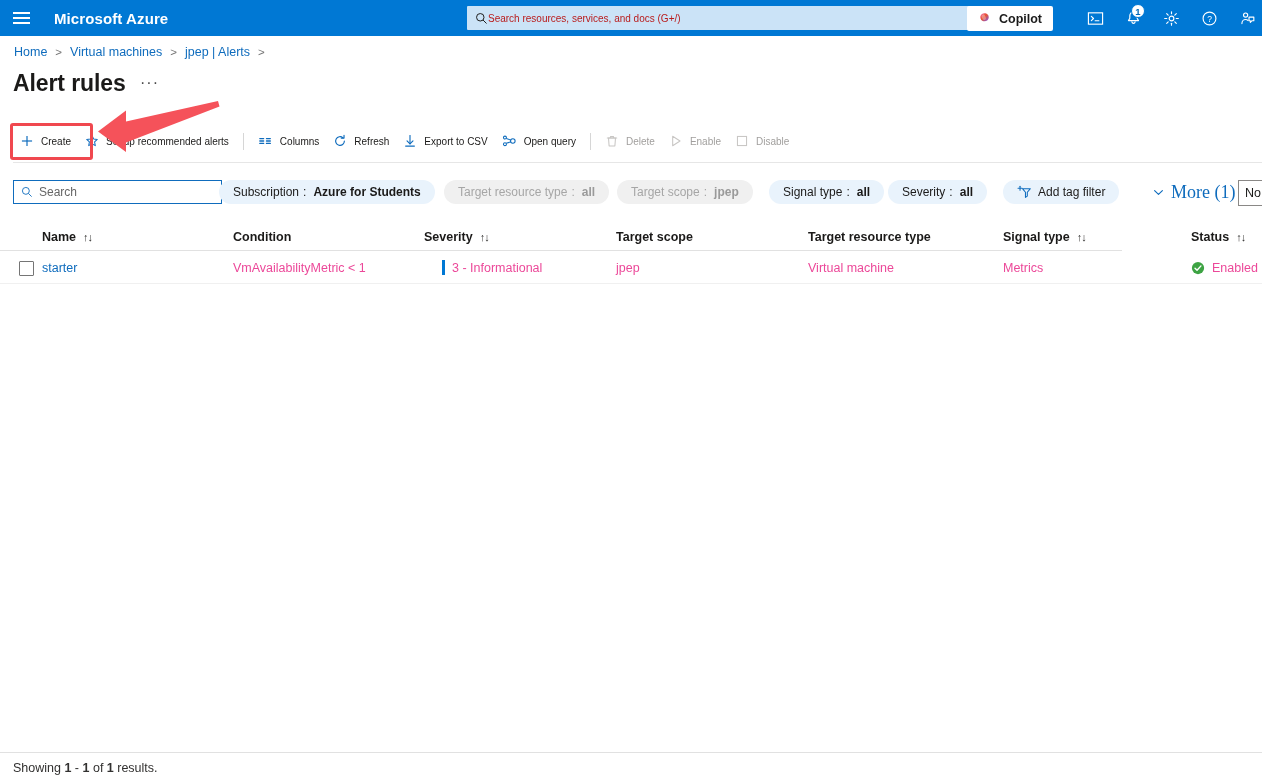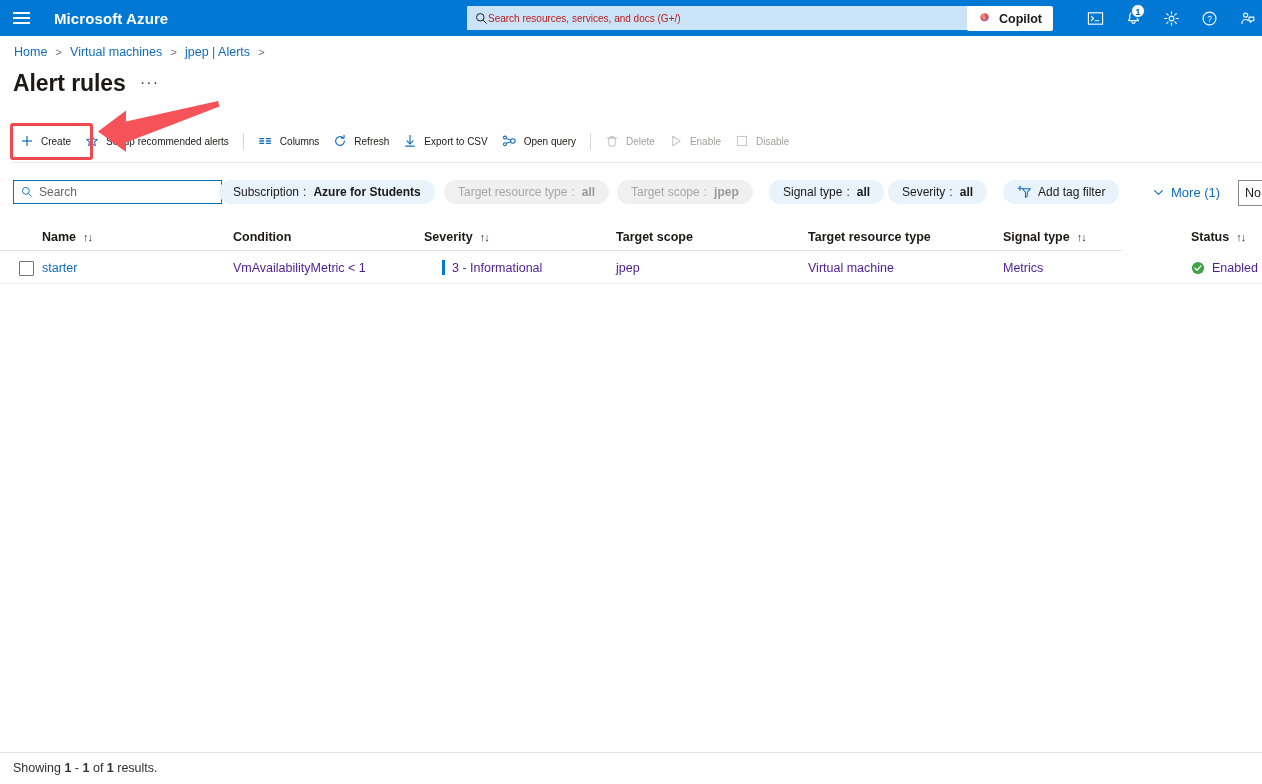--- a/index.html
+++ b/index.html
@@ -109,21 +109,21 @@
     position: absolute; top: 0; height: 24px; border-radius: 12px;
     display: flex; align-items: center; justify-content: center;
     padding: 0 14px; font-size: 12px; color: #1b1a19;
     background: #e9f3fc; cursor: pointer; white-space: nowrap;
   }
   .pill.dim { background: #f0f0f0; color: #a6a6a6; cursor: default; }
   .pill b { font-weight: bold; margin-left: 3px; }
   .pill.dim b { color: #9a9a9a; }
   .more-link {
     position: absolute; top: 0; height: 24px; display: flex; align-items: center; gap: 6px;
-    font-size: 13px; color: #0f6cbd; cursor: pointer; white-space: nowrap;
+    font-size: 18px; color: #0f6cbd; cursor: pointer; white-space: nowrap; font-family: Liberation Serif, serif;
   }
   .tz-select {
     position: absolute; left: 1238px; top: 0px; width: 40px; height: 26px;
     border: 1px solid #8a8886; background: #ffffff;
     display: flex; align-items: center; padding-left: 6px;
     font-size: 12.5px; color: #1b1a19; cursor: pointer; overflow: hidden;
   }
 
   
   .table { position: absolute; left: 0; top: 224px; width: 1262px; }
@@ -138,21 +138,21 @@
     cursor: pointer;
   }
   .sorticon { font-size: 11px; color: #323130; font-weight: normal; letter-spacing: -1px; }
   .trow {
     position: relative; height: 33px; width: 1262px;
     border-bottom: 1px solid #f0f0f0;
   }
   .td {
     position: absolute; top: 0; height: 33px;
     display: flex; align-items: center; gap: 7px;
-    font-size: 12.5px; color: #4c1d95; white-space: nowrap;
+    font-size: 12.5px; color: #ec4899; white-space: nowrap;
   }
   .td.link { color: #0f6cbd; cursor: pointer; }
   .rowcheck {
     position: absolute; left: 19px; top: 10px;
     width: 15px; height: 15px; border: 1px solid #757575; border-radius: 1px;
     background: #ffffff; cursor: pointer;
   }
   .sevbar { width: 3px; height: 15px; background: #0078d4; display: inline-block; }
 
   

